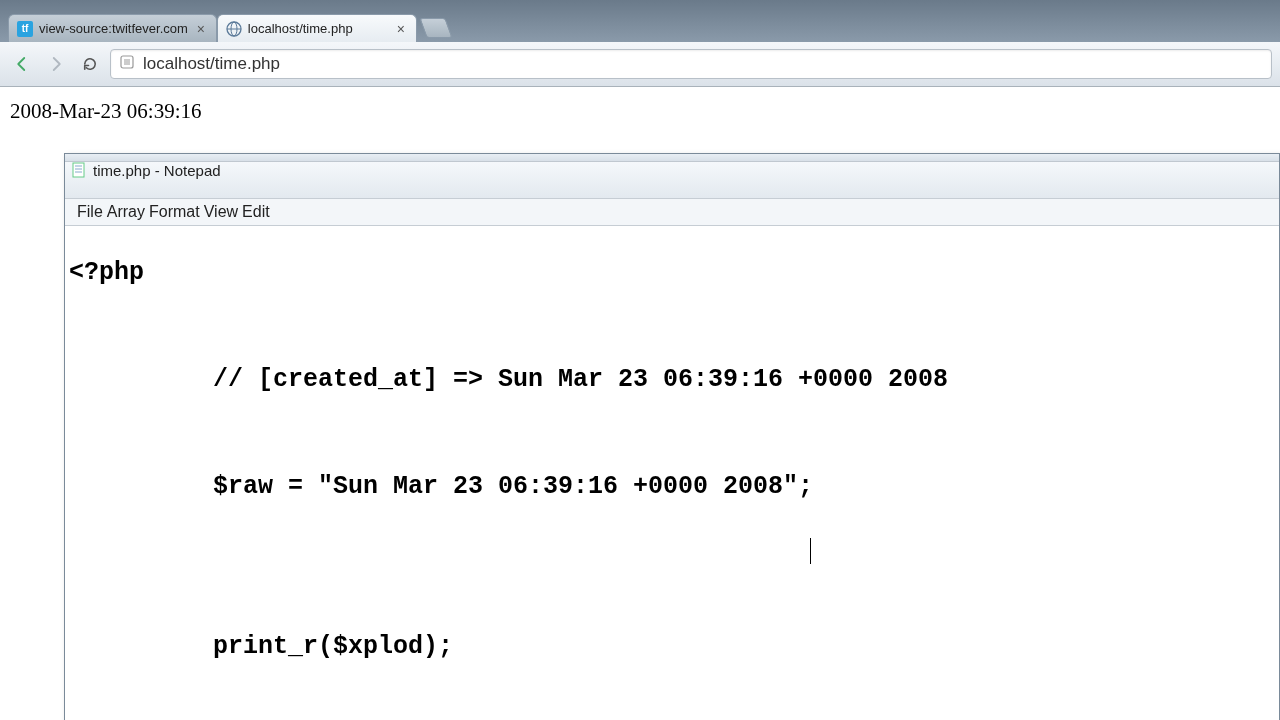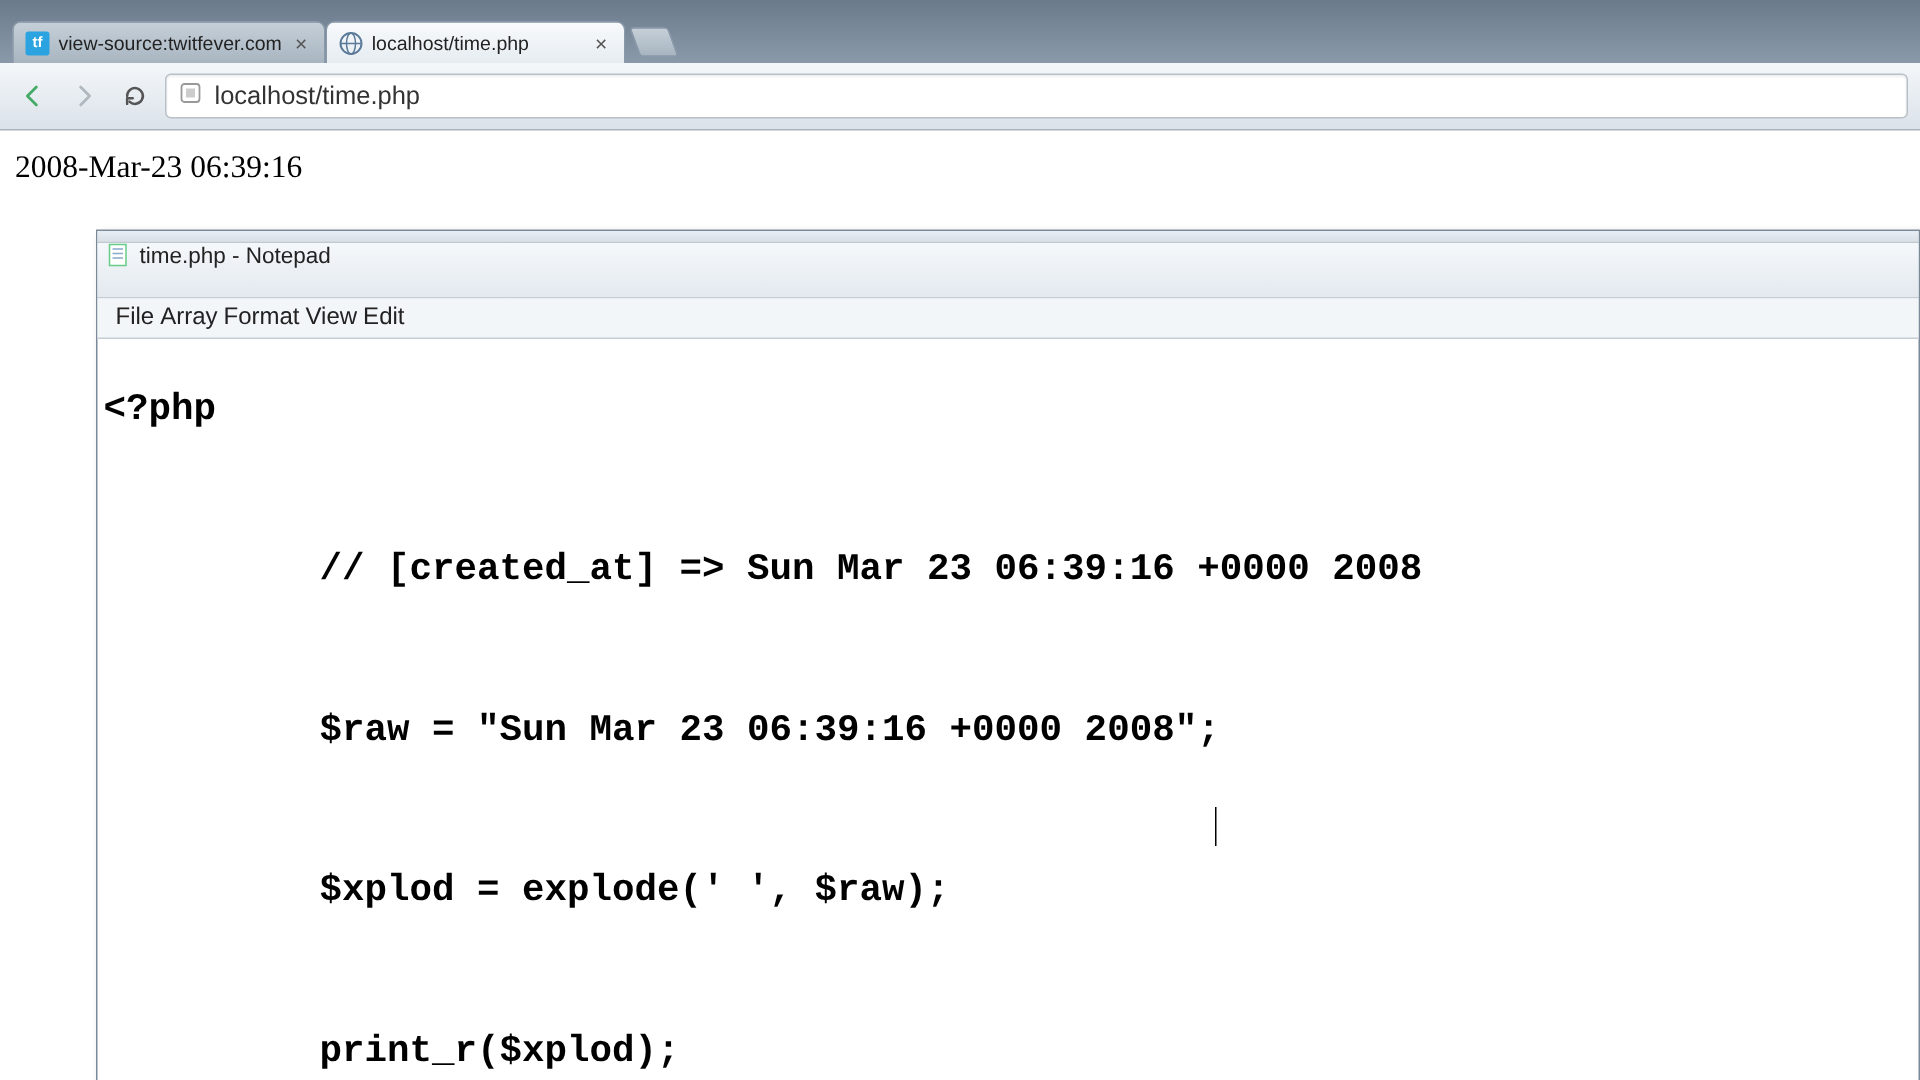--- a/index.html
+++ b/index.html
@@ -121,21 +121,20 @@
     <span>View</span>
     <span>Edit</span>
   </div>
   <div class="np-body">
 <div class="codeblock">&lt;?php</div>
 <div class="gap"></div>
 <div class="codeblock indent">// [created_at] =&gt; Sun Mar 23 06:39:16 +0000 2008</div>
 <div class="gap"></div>
 <div class="codeblock indent">$raw = "Sun Mar 23 06:39:16 +0000 2008";</div>
 <div class="gap"></div>
-<div class="codeblock indent">$xplod = explode(' ', $raw);</div>
 <div class="gap"></div>
 <div class="codeblock indent">print_r($xplod);</div>
 
 
 
 
 
 
     <div class="caret"></div>
   </div>

